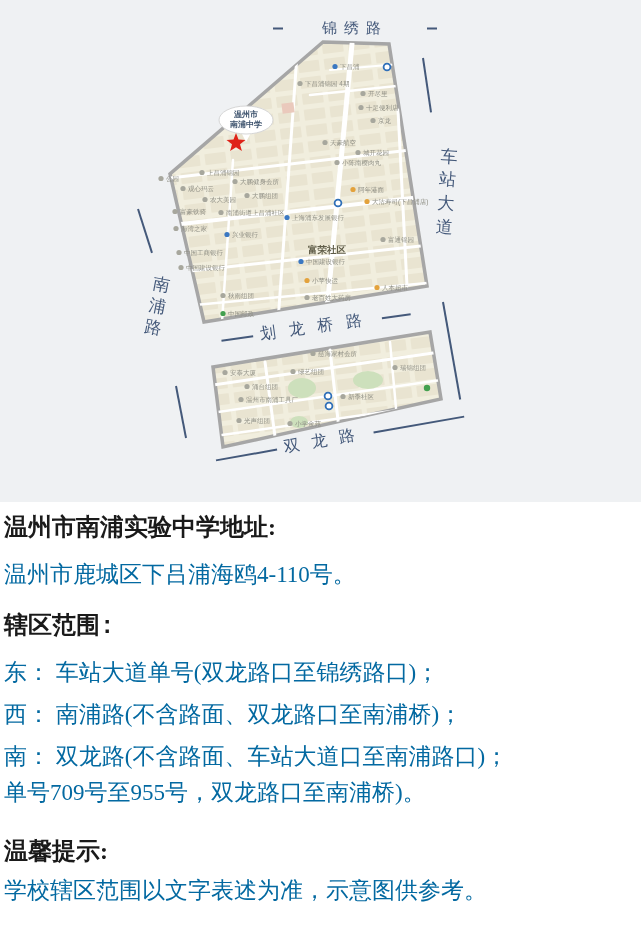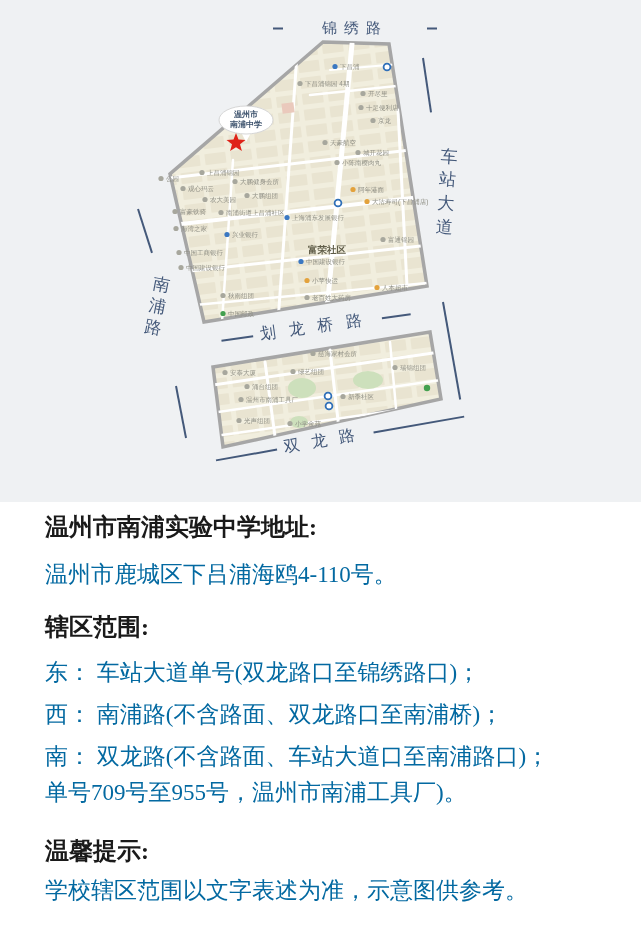--- a/index.html
+++ b/index.html
@@ -11,23 +11,23 @@
   .poi-t{font-family:"Liberation Sans","DejaVu Sans",sans-serif;font-size:6.5px;fill:#8f8f85;}
   .bubble-t{font-family:"Liberation Sans","DejaVu Sans",sans-serif;font-size:8px;font-weight:bold;fill:#3a506b;}
   .community-t{font-family:"Liberation Sans","DejaVu Sans",sans-serif;font-size:9.5px;font-weight:bold;fill:#5f5c48;}
   
   .rlabel{position:absolute;color:#44597a;font-family:"Liberation Serif","DejaVu Serif",serif;}
   .rrow{display:flex;align-items:center;gap:7px;white-space:nowrap;}
   .dash{height:2px;background:#44597a;flex:none;}
   .vtext{writing-mode:vertical-rl;text-orientation:upright;}
   .rline{position:absolute;height:2px;background:#44597a;transform-origin:left center;}
   
-  .article{position:relative;background:#ffffff;padding:10px 8px 0 24px;margin-left:21px;}
+  .article{position:relative;background:#ffffff;padding:10px 8px 0 4px;}
   .article h2{margin:0;font-size:24px;line-height:30px;font-weight:bold;color:#1a1a1a;white-space:nowrap;}
-  .article h2.scope{margin-top:24px;}
+  .article h2.scope{margin-top:24px;font-family:Liberation Mono, monospace;}
   .article h2.notice{margin-top:30px;}
   .article p{margin:0;font-size:23px;line-height:26px;color:#0369a1;white-space:nowrap;}
   .article p.addr{margin-top:20px;}
   .article p.item{margin-top:16px;}
   .article p.item.first{margin-top:18px;}
   .article p.item.cont{margin-top:10px;}
   .article p.notice-p{margin-top:12px;}
 </style>
 </head>
 <body>
@@ -287,18 +287,18 @@
   </div>
 
   <div class="article">
     <h2>温州市南浦实验中学地址:</h2>
     <p class="addr">温州市鹿城区下吕浦海鸥4-110号。</p>
 
     <h2 class="scope">辖区范围:</h2>
     <p class="item first">东： 车站大道单号(双龙路口至锦绣路口)；</p>
     <p class="item">西： 南浦路(不含路面、双龙路口至南浦桥)；</p>
     <p class="item">南： 双龙路(不含路面、车站大道口至南浦路口)；</p>
-    <p class="item cont">单号709号至955号，温州市南浦工具厂)。</p>
+    <p class="item cont">单号709号至955号，双龙路口至南浦桥)。</p>
 
     <h2 class="notice">温馨提示:</h2>
     <p class="notice-p">学校辖区范围以文字表述为准，示意图供参考。</p>
   </div>
 </div>
 
 </body></html>

